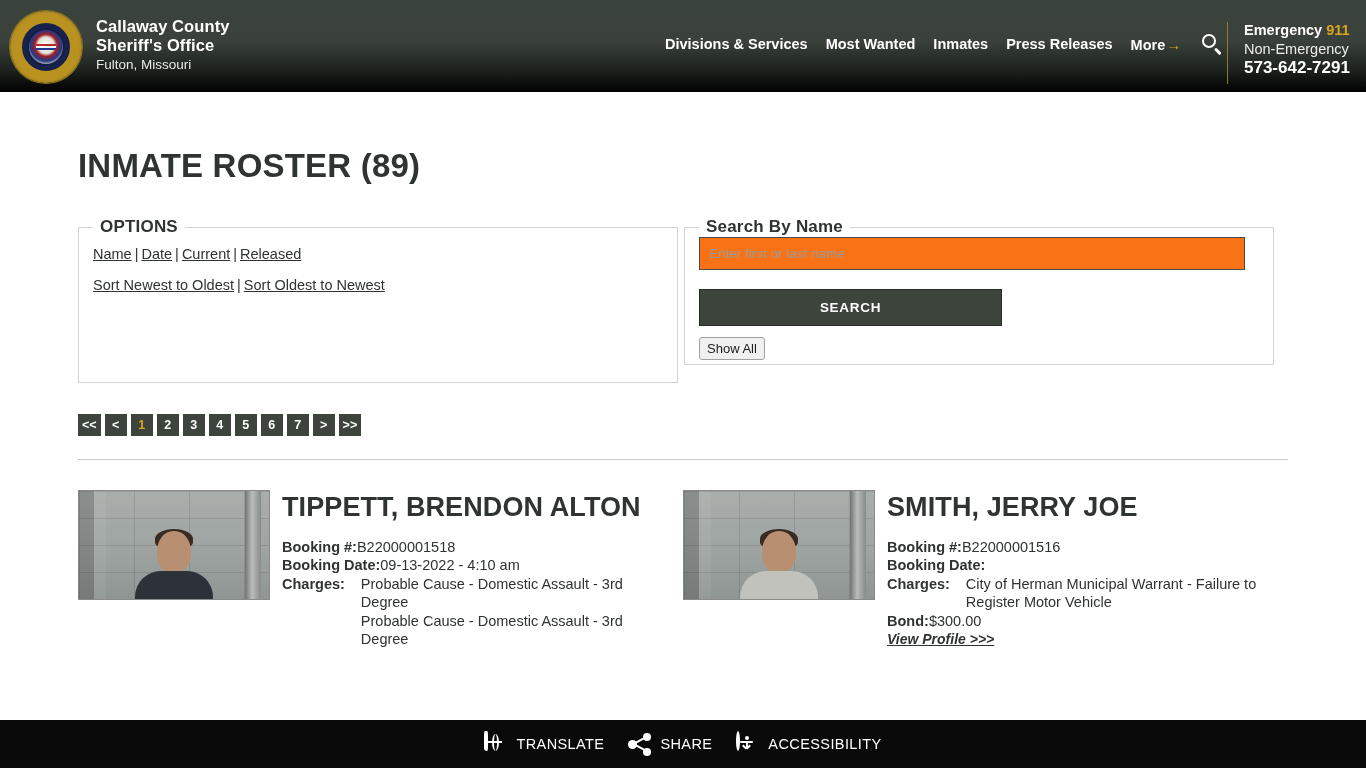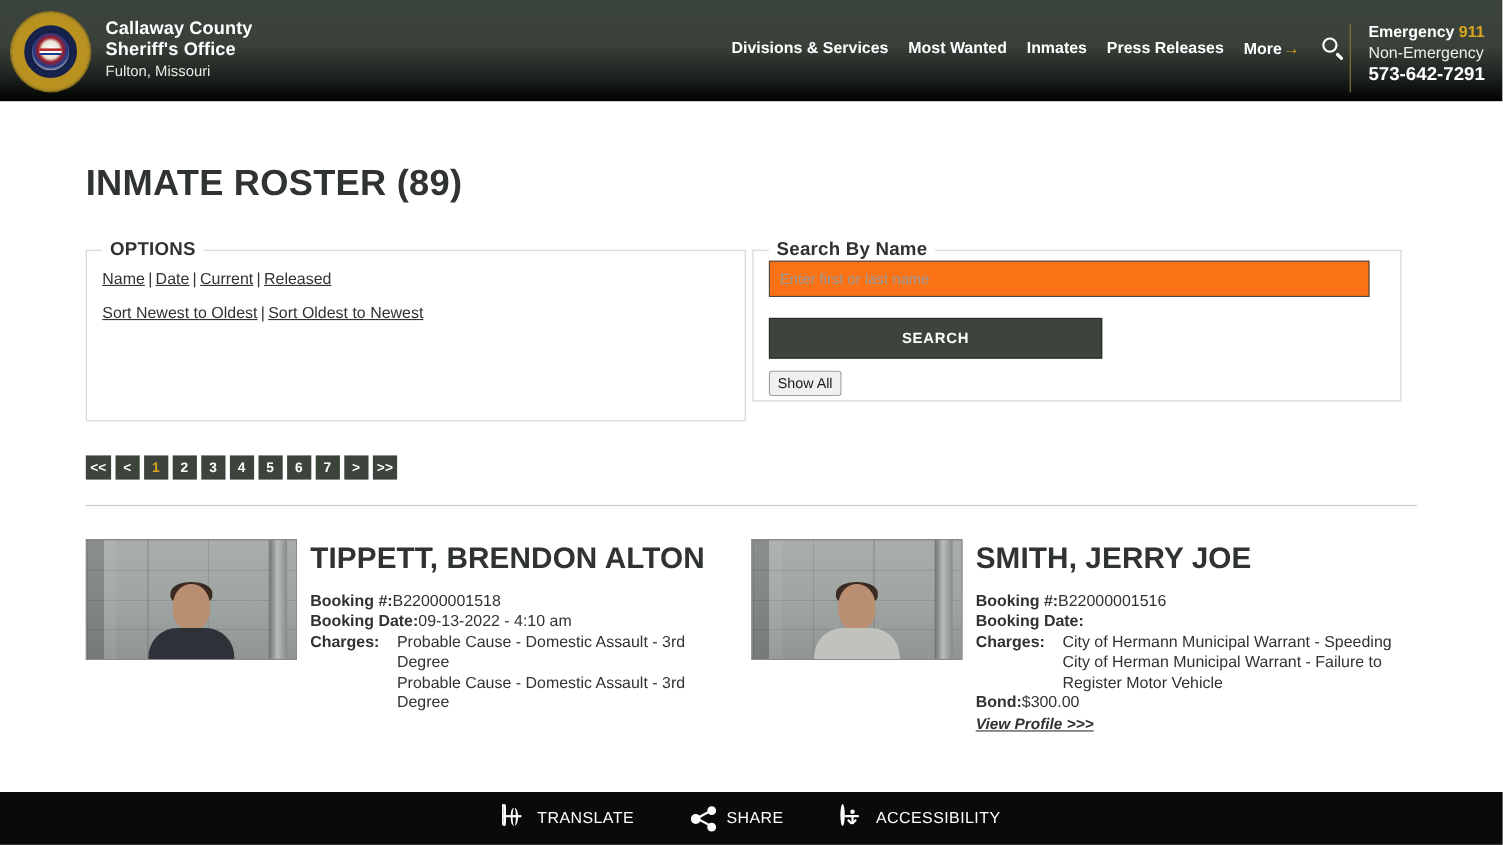--- a/index.html
+++ b/index.html
@@ -346,21 +346,21 @@
   
   .footer-bar {
     position: absolute;
     left: 0; bottom: 0;
     width: 1366px;
     height: 48px;
     background: #0a0a0a;
     display: flex;
     align-items: center;
     justify-content: center;
-    gap: 52px;
+    gap: 24px;
     z-index: 20;
   }
   .footer-item {
     display: flex;
     align-items: center;
     gap: 9px;
     color: #ffffff;
     font-size: 14.5px;
     letter-spacing: .4px;
     text-decoration: none;
@@ -528,21 +528,20 @@
           <div class="field-line">
             <span class="field-label">Booking #:</span>
             <span class="field-value">B22000001516</span>
           </div>
           <div class="field-line">
             <span class="field-label">Booking Date:</span>
           </div>
           <div class="field-line">
             <span class="field-label">Charges:</span>
             <span class="field-value charges-list">
-              <span class="charge-item">City of Hermann Municipal Warrant - Speeding</span>
               <span class="charge-item">City of Herman Municipal Warrant - Failure to Register Motor Vehicle</span>
             </span>
           </div>
           <div class="field-line">
             <span class="field-label">Bond:</span>
             <span class="field-value">$300.00</span>
           </div>
           <a href="#" class="view-profile">View Profile &gt;&gt;&gt;</a>
         </div>
       </div>

